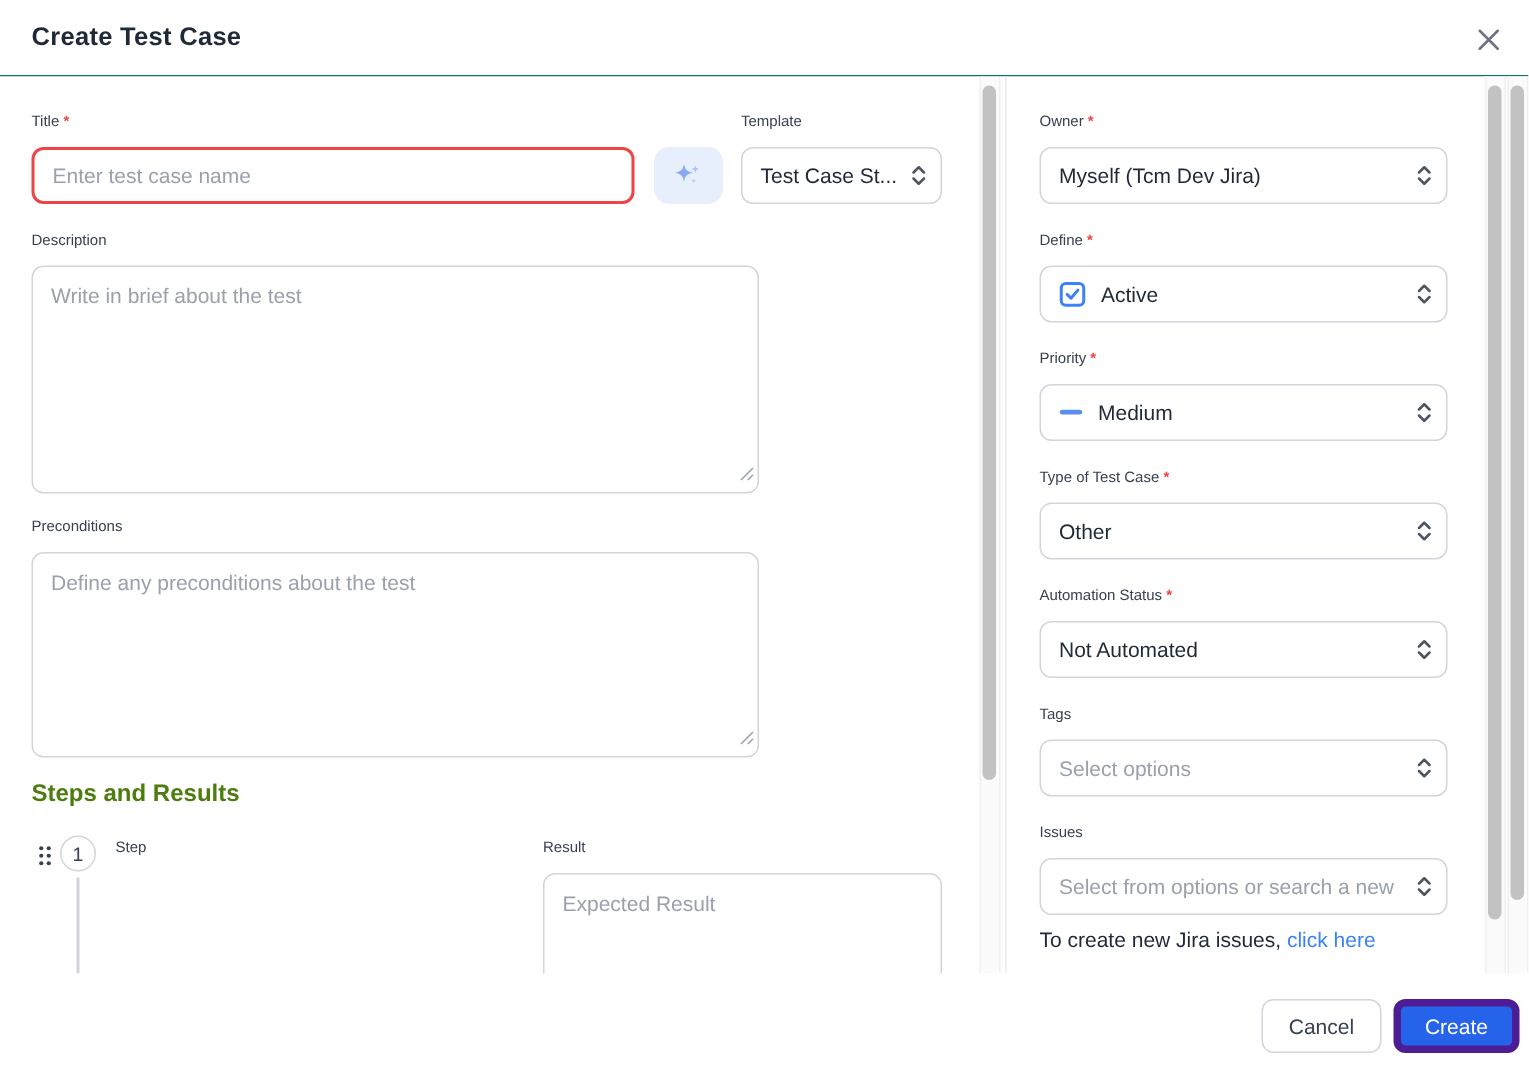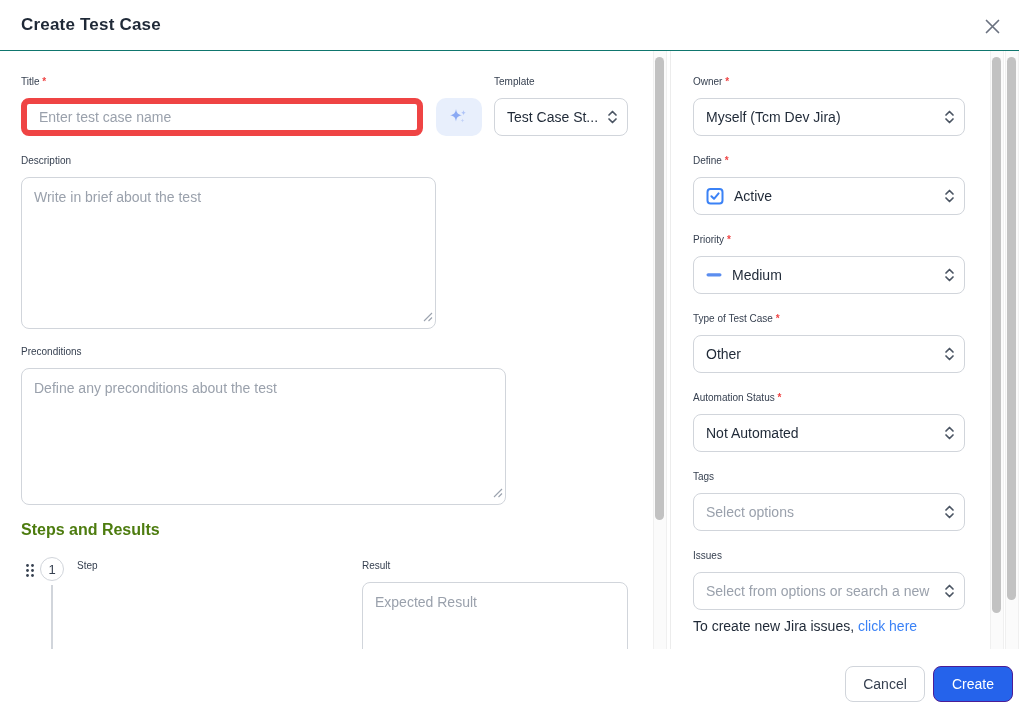--- a/index.html
+++ b/index.html
@@ -38,21 +38,21 @@
   .right-content { position: absolute; left: 21px; top: 22px; width: 272px; }
 
   
   .field-label {
     font-size: 10px; line-height: 18px; color: #374151; margin-bottom: 7px;
     font-weight: 400;
   }
   .field-label.required::after { content: " *"; color: #ef4444; font-weight: 600; }
 
   .text-input {
-    width: 100%; height: 38px; border: 6px solid #ef4444; border-radius: 8px;
+    width: 100%; height: 38px; border: 2px solid #ef4444; border-radius: 8px;
     padding: 0 12px; font-size: 14px; color: #1f2937; outline: none;
     font-family: inherit; background: #fff;
   }
   .text-input::placeholder, textarea::placeholder { color: #9aa1ac; opacity: 1; }
 
   .textarea-wrap { position: relative; }
   textarea {
     display: block; width: 100%; border: 1px solid #d1d5db; border-radius: 8px;
     padding: 11px 12px; font-size: 14px; font-family: inherit; color: #1f2937;
     resize: none; outline: none; background: #fff;
@@ -115,21 +115,21 @@
   
   .modal-footer {
     position: absolute; left: 0; right: 0; bottom: 0; height: 69px; background: #fff;
     display: flex; align-items: center; justify-content: flex-end; padding-right: 6px; gap: 8px;
   }
   .btn {
     height: 36px; min-width: 80px; padding: 0 16px; border-radius: 8px;
     font-size: 14px; font-family: inherit; cursor: pointer;
   }
   .btn-cancel { background: #fff; border: 1px solid #d1d5db; color: #374151; }
-  .btn-create { background: #2563eb; border: 1px solid #4c1d95; color: #fff; }
+  .btn-create { background: #2563eb; border: 5px solid #4c1d95; color: #fff; }
 </style>
 </head>
 <body>
 
 <div class="modal">
 
   <div class="modal-header">
     <div class="modal-title">Create Test Case</div>
     <button class="close-btn">
       <span style="display:flex;">
@@ -168,21 +168,21 @@
                     <path d="M2 6 L5.5 2.5 L9 6" fill="none" stroke="currentColor" stroke-width="1.7" stroke-linecap="round" stroke-linejoin="round"></path>
                     <path d="M2 10 L5.5 13.5 L9 10" fill="none" stroke="currentColor" stroke-width="1.7" stroke-linecap="round" stroke-linejoin="round"></path>
                   </svg>
               </span>
             </div>
           </div>
         </div>
 
         <div style="margin-top:16px;">
           <div class="field-label">Description</div>
-          <div class="textarea-wrap" style="width:415px;">
+          <div class="textarea-wrap" style="width:485px;">
             <textarea style="height: 152px;" placeholder="Write in brief about the test"></textarea>
             <span class="resize-grip">
               <svg width="11" height="11" viewBox="0 0 11 11">
                   <path d="M10 2 L2 10 M10 6.5 L6.5 10" stroke="#9ca3af" stroke-width="1.1"></path>
                 </svg>
             </span>
           </div>
         </div>
 
         <div style="margin-top:14px;">

